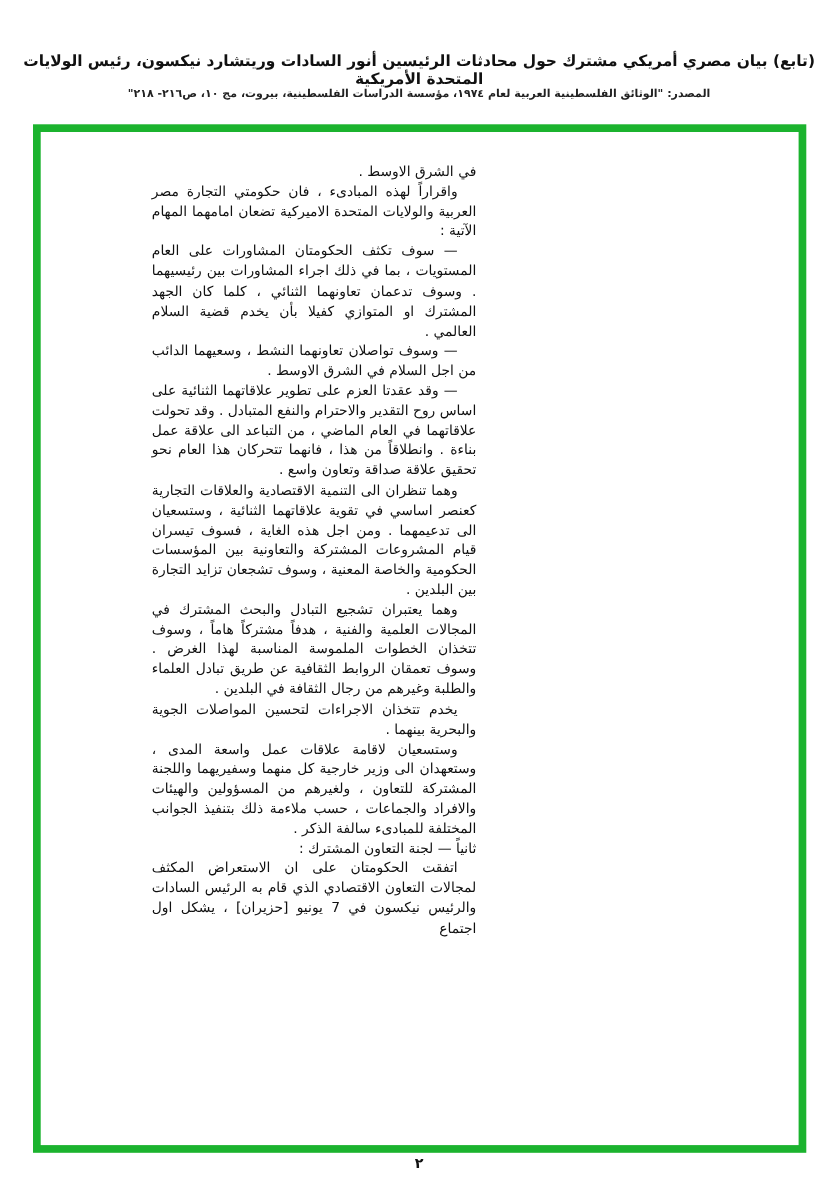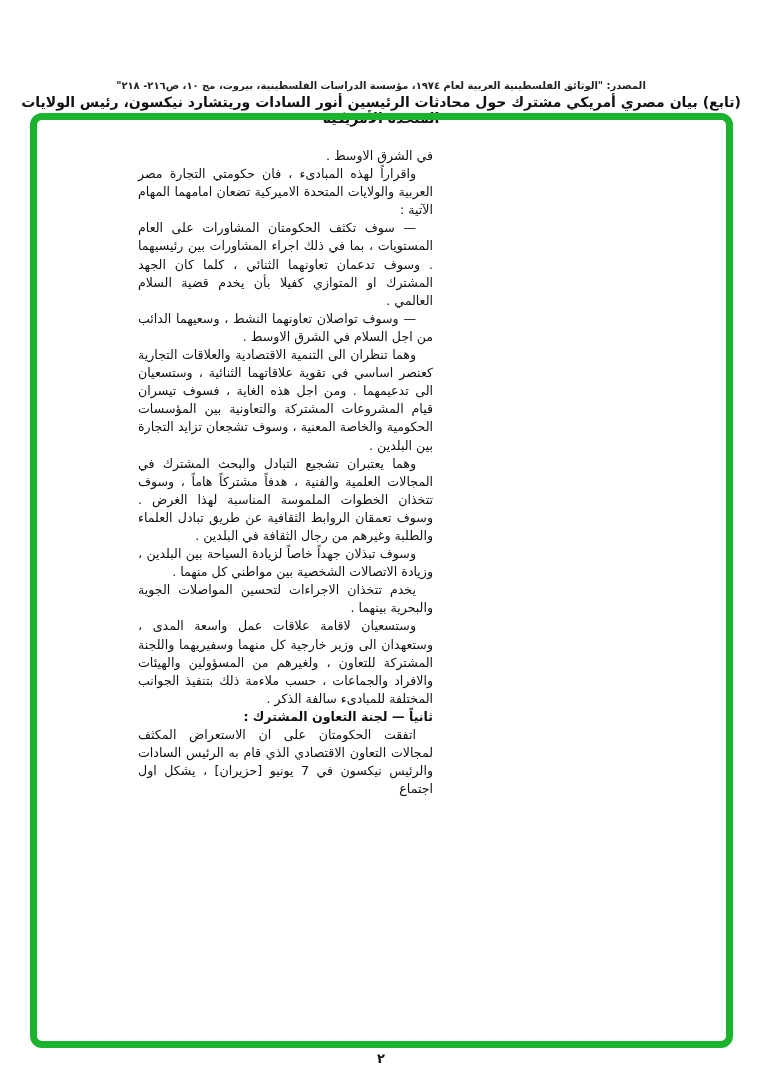--- a/index.html
+++ b/index.html
@@ -19,42 +19,41 @@
     position: absolute;
     top: 48px;
     left: 20px;
     right: 20px;
     direction: rtl;
     text-align: center;
     font-size: 14px;
     font-weight: bold;
     letter-spacing: 0;
     color: #111;
-    margin-top: 46px;
   }
   .doc-source {
     position: absolute;
     top: 80px;
     left: 20px;
     right: 20px;
     direction: rtl;
     text-align: center;
     font-size: 10px;
     font-weight: bold;
     color: #222;
   }
   .highlight-frame {
     position: absolute;
     left: 30px;
     top: 113px;
     width: 703px;
     height: 935px;
     box-sizing: border-box;
     border: 7px solid #1bb32e;
-    border-radius: 12px;
+    border-radius: 0;
     background: transparent;
   }
   .text-column {
     position: absolute;
     top: 27px;
     left: 101px;
     width: 295px;
     direction: rtl;
     text-align: justify;
     font-size: 12.6px;
@@ -65,21 +64,21 @@
     margin: 0;
     padding: 0;
   }
   .text-column p.indent {
     text-indent: 17px;
   }
   .text-column p.continuation {
     text-indent: 0;
   }
   .text-column p.bold-heading {
-    font-weight: bold;
+    font-weight: normal;
     text-indent: 0;
   }
   .page-number {
     position: absolute;
     top: 1051px;
     left: 0;
     right: 0;
     text-align: center;
     font-size: 13px;
     font-weight: bold;
@@ -98,26 +97,26 @@
 
       <p class="para continuation">في الشرق الاوسط .</p>
 
       <p class="para indent">واقراراً لهذه المبادىء ، فان حكومتي التجارة مصر العربية والولايات المتحدة الاميركية تضعان امامهما المهام الآتية :</p>
 
       <p class="para indent">— سوف تكثف الحكومتان المشاورات على العام المستويات ، بما في ذلك اجراء المشاورات بين رئيسيهما . وسوف تدعمان تعاونهما الثنائي ، كلما كان الجهد المشترك او المتوازي كفيلا بأن يخدم قضية السلام العالمي .</p>
 
       <p class="para indent">— وسوف تواصلان تعاونهما النشط ، وسعيهما الدائب من اجل السلام في الشرق الاوسط .</p>
 
 
+      <p class="para indent">— وقد عقدتا العزم على تطوير علاقاتهما الثنائية على اساس روح التقدير والاحترام والنفع المتبادل . وقد تحولت علاقاتهما في العام الماضي ، من التباعد الى علاقة عمل بناءة . وانطلاقاً من هذا ، فانهما تتحركان هذا العام نحو تحقيق علاقة صداقة وتعاون واسع .</p>
 
       <p class="para indent">وهما تنظران الى التنمية الاقتصادية والعلاقات التجارية كعنصر اساسي في تقوية علاقاتهما الثنائية ، وستسعيان الى تدعيمهما . ومن اجل هذه الغاية ، فسوف تيسران قيام المشروعات المشتركة والتعاونية بين المؤسسات الحكومية والخاصة المعنية ، وسوف تشجعان تزايد التجارة بين البلدين .</p>
 
       <p class="para indent">وهما يعتبران تشجيع التبادل والبحث المشترك في المجالات العلمية والفنية ، هدفاً مشتركاً هاماً ، وسوف تتخذان الخطوات الملموسة المناسبة لهذا الغرض . وسوف تعمقان الروابط الثقافية عن طريق تبادل العلماء والطلبة وغيرهم من رجال الثقافة في البلدين .</p>
 
-      <p class="para indent">وسوف تبذلان جهداً خاصاً لزيادة السياحة بين البلدين ، وزيادة الاتصالات الشخصية بين مواطني كل منهما .</p>
 
       <p class="para indent">يخدم تتخذان الاجراءات لتحسين المواصلات الجوية والبحرية بينهما .</p>
 
       <p class="para indent">وستسعيان لاقامة علاقات عمل واسعة المدى ، وستعهدان الى وزير خارجية كل منهما وسفيريهما واللجنة المشتركة للتعاون ، ولغيرهم من المسؤولين والهيئات والافراد والجماعات ، حسب ملاءمة ذلك بتنفيذ الجوانب المختلفة للمبادىء سالفة الذكر .</p>
 
       <p class="para bold-heading">ثانياً — لجنة التعاون المشترك :</p>
 
       <p class="para indent">اتفقت الحكومتان على ان الاستعراض المكثف لمجالات التعاون الاقتصادي الذي قام به الرئيس السادات والرئيس نيكسون في 7 يونيو [حزيران] ، يشكل اول اجتماع</p>
     </div>
 </div>

